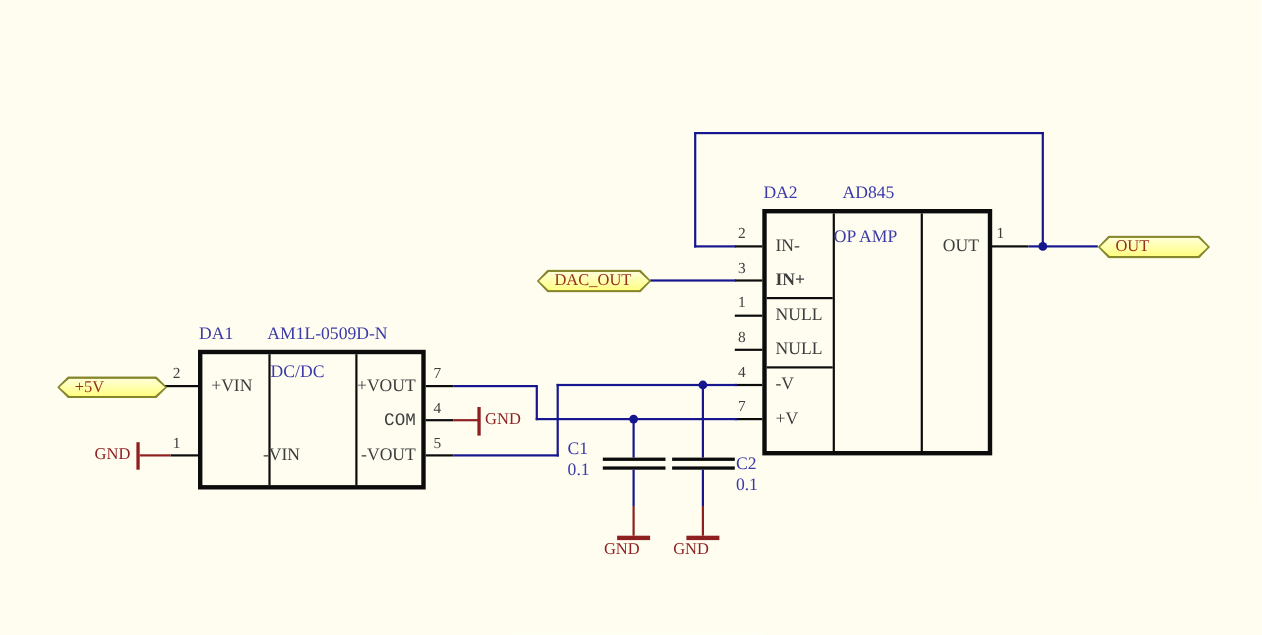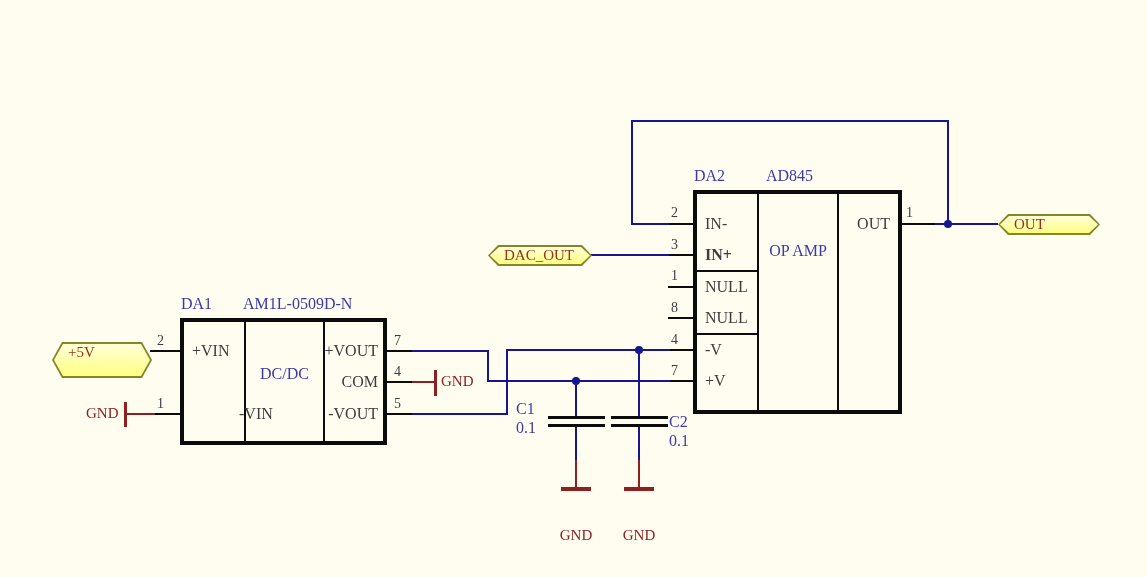--- a/index.html
+++ b/index.html
@@ -20,21 +20,21 @@
   .gwire{position:absolute;background:var(--gnd-red);}
   .dot{position:absolute;width:8px;height:8px;border-radius:50%;background:var(--wire);}
   .plate{position:absolute;height:3px;background:var(--component-outline);}
   .gbar{position:absolute;background:var(--gnd-red);}
   
   .pin-name{position:absolute;font-size:16px;color:var(--pin-text);white-space:nowrap;line-height:16px;}
   .pin-num{position:absolute;font-size:14px;color:var(--pin-text);white-space:nowrap;line-height:14px;}
   .blue-label{position:absolute;font-size:16px;color:var(--label-blue);white-space:nowrap;line-height:16px;}
   .gnd-text{position:absolute;font-size:15px;color:var(--gnd-red);white-space:nowrap;line-height:15px;}
   .r{text-align:right;}
-  .c{text-align:center;margin-top:35px;}
+  .c{text-align:left;}
   
   .flag{position:absolute;}
   .flag-outer{position:absolute;left:0;top:0;right:0;bottom:0;
     background:var(--flag-border);
     clip-path:polygon(0 50%,10px 0,calc(100% - 10px) 0,100% 50%,calc(100% - 10px) 100%,10px 100%);}
   .flag-inner{position:absolute;left:2px;top:2px;right:2px;bottom:2px;
     background:linear-gradient(var(--flag-fill-light),var(--flag-fill));
     clip-path:polygon(0 50%,9px 0,calc(100% - 9px) 0,100% 50%,calc(100% - 9px) 100%,9px 100%);}
   .flag-text{position:absolute;left:16px;top:2px;font-size:15px;color:var(--flag-text);white-space:nowrap;line-height:16px;}
 </style>
@@ -45,21 +45,21 @@
 
   <div class="comp-box" style="left:180px;top:318px;width:207px;height:127px;"></div>
   <div class="vdiv" style="left:244px;top:322px;height:119px;"></div>
   <div class="vdiv" style="left:323px;top:322px;height:119px;"></div>
   <span class="blue-label" style="left:181px;top:296px;">DA1</span>
   <span class="blue-label" style="left:243px;top:296px;">AM1L-0509D-N</span>
   <span class="blue-label c" style="left:246px;top:331px;width:77px;">DC/DC</span>
   <span class="pin-name" style="left:192px;top:343px;">+VIN</span>
   <span class="pin-name" style="left:192px;top:406px;margin-left:47px;">-VIN</span>
   <span class="pin-name r" style="left:324px;top:343px;width:54px;">+VOUT</span>
-  <span class="pin-name r" style="left:324px;top:374px;width:54px;">COM</span>
+  <span class="pin-name r" style="left:324px;top:374px;width:54px;font-family:Liberation Mono, monospace;">COM</span>
   <span class="pin-name r" style="left:324px;top:406px;width:54px;">-VOUT</span>
   <span class="pin-num" style="left:157px;top:334px;">2</span>
   <span class="pin-num" style="left:157px;top:397px;">1</span>
   <span class="pin-num" style="left:394px;top:334px;">7</span>
   <span class="pin-num" style="left:394px;top:365px;">4</span>
   <span class="pin-num" style="left:394px;top:397px;">5</span>
 
   <div class="stub" style="left:150px;top:350px;width:30px;height:2px;"></div>
   <div class="stub" style="left:155px;top:413px;width:25px;height:2px;"></div>
   <div class="stub" style="left:387px;top:350px;width:25px;height:2px;"></div>
@@ -139,21 +139,21 @@
   <span class="gnd-text c" style="left:612px;top:493px;width:54px;">GND</span>
 
   <span class="gnd-text" style="left:86px;top:406px;">GND</span>
   <div class="gbar" style="left:124px;top:402px;width:3px;height:25px;"></div>
   <div class="gwire" style="left:127px;top:413px;width:28px;height:2px;"></div>
 
   <div class="gwire" style="left:412px;top:381px;width:23px;height:2px;"></div>
   <div class="gbar" style="left:434px;top:370px;width:3px;height:26px;"></div>
   <span class="gnd-text" style="left:441px;top:374px;">GND</span>
 
-  <div class="flag" style="left:52px;top:342px;width:100px;height:36px;">
+  <div class="flag" style="left:52px;top:342px;width:100px;height:20px;">
     <div class="flag-outer"></div>
     <div class="flag-inner"></div>
     <span class="flag-text">+5V</span>
   </div>
 
   <div class="flag" style="left:488px;top:245px;width:104px;height:21px;">
     <div class="flag-outer"></div>
     <div class="flag-inner"></div>
     <span class="flag-text">DAC_OUT</span>
   </div>

